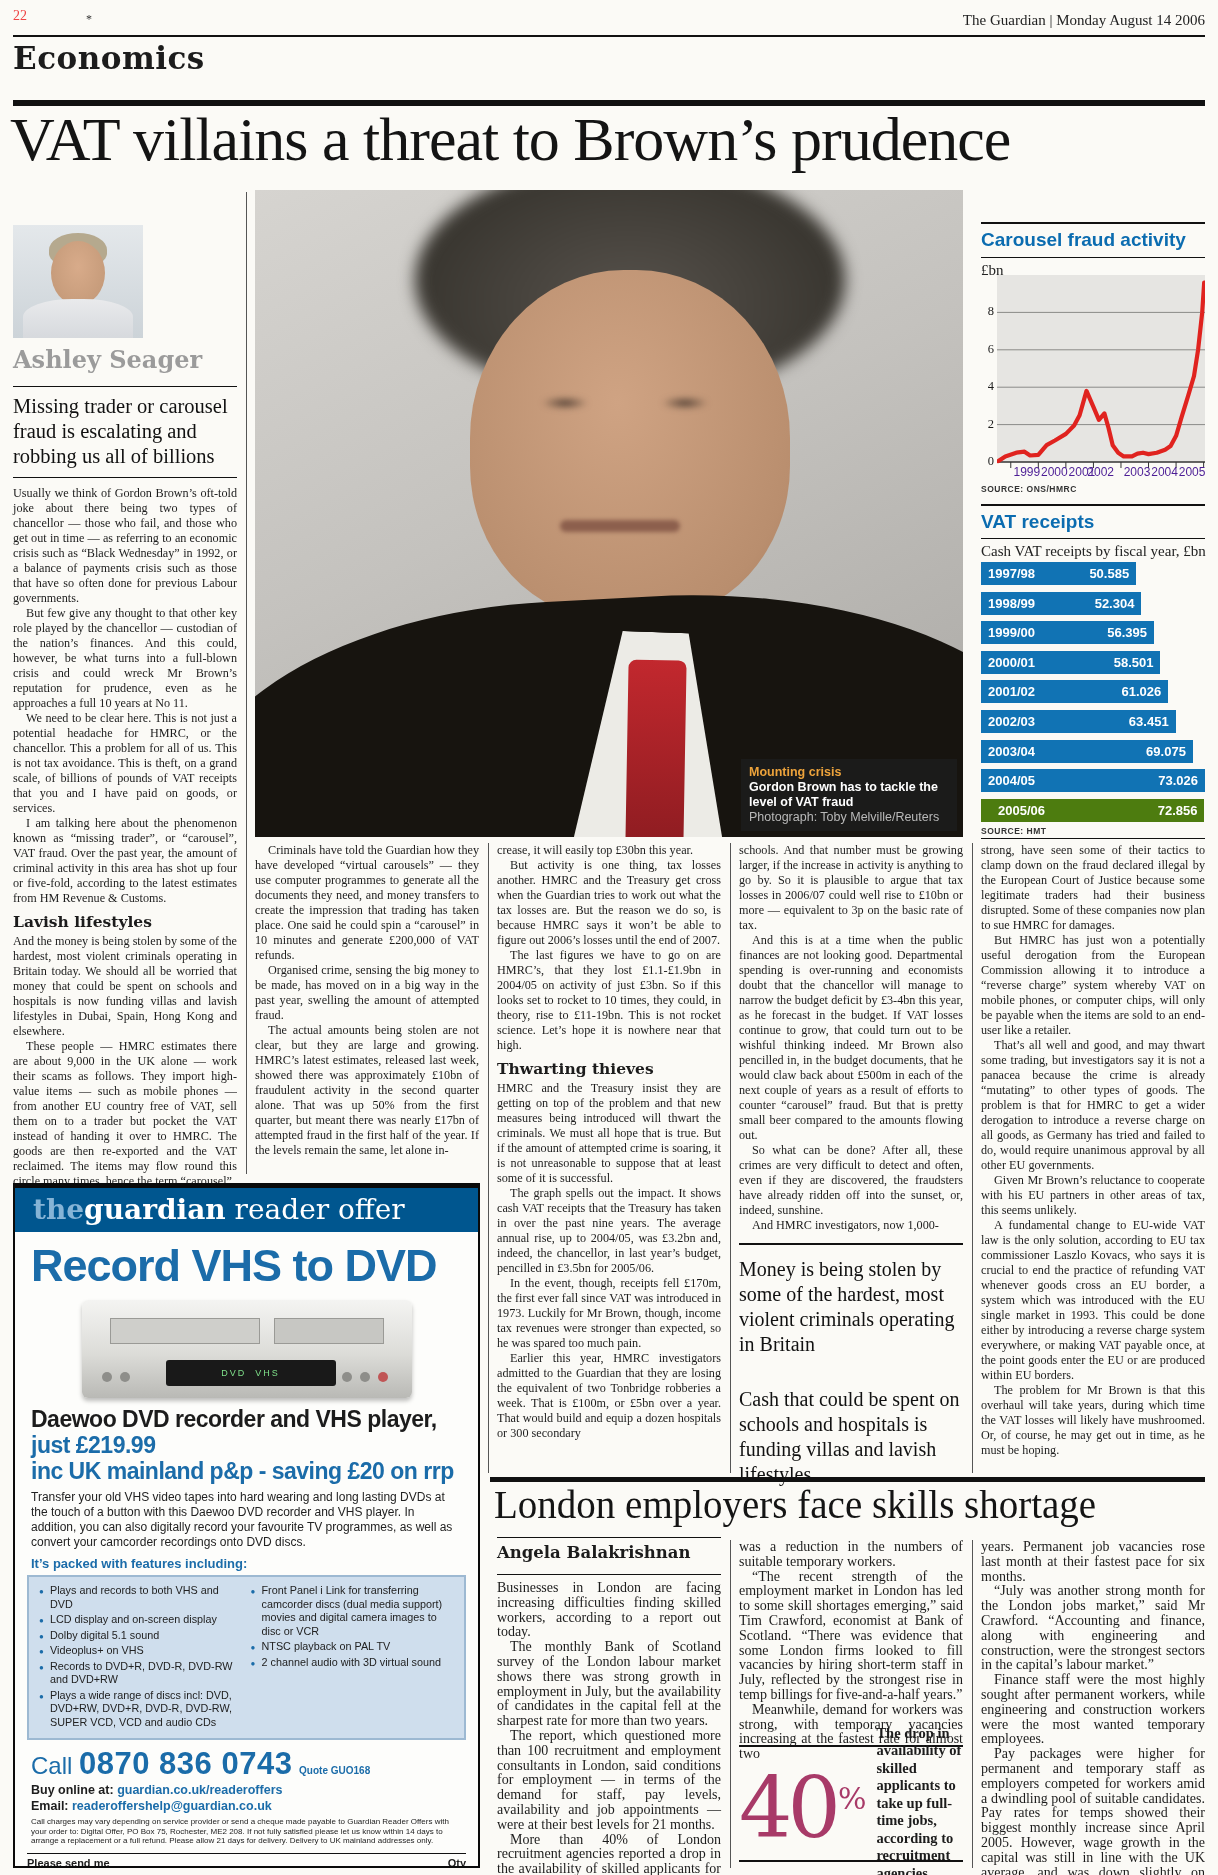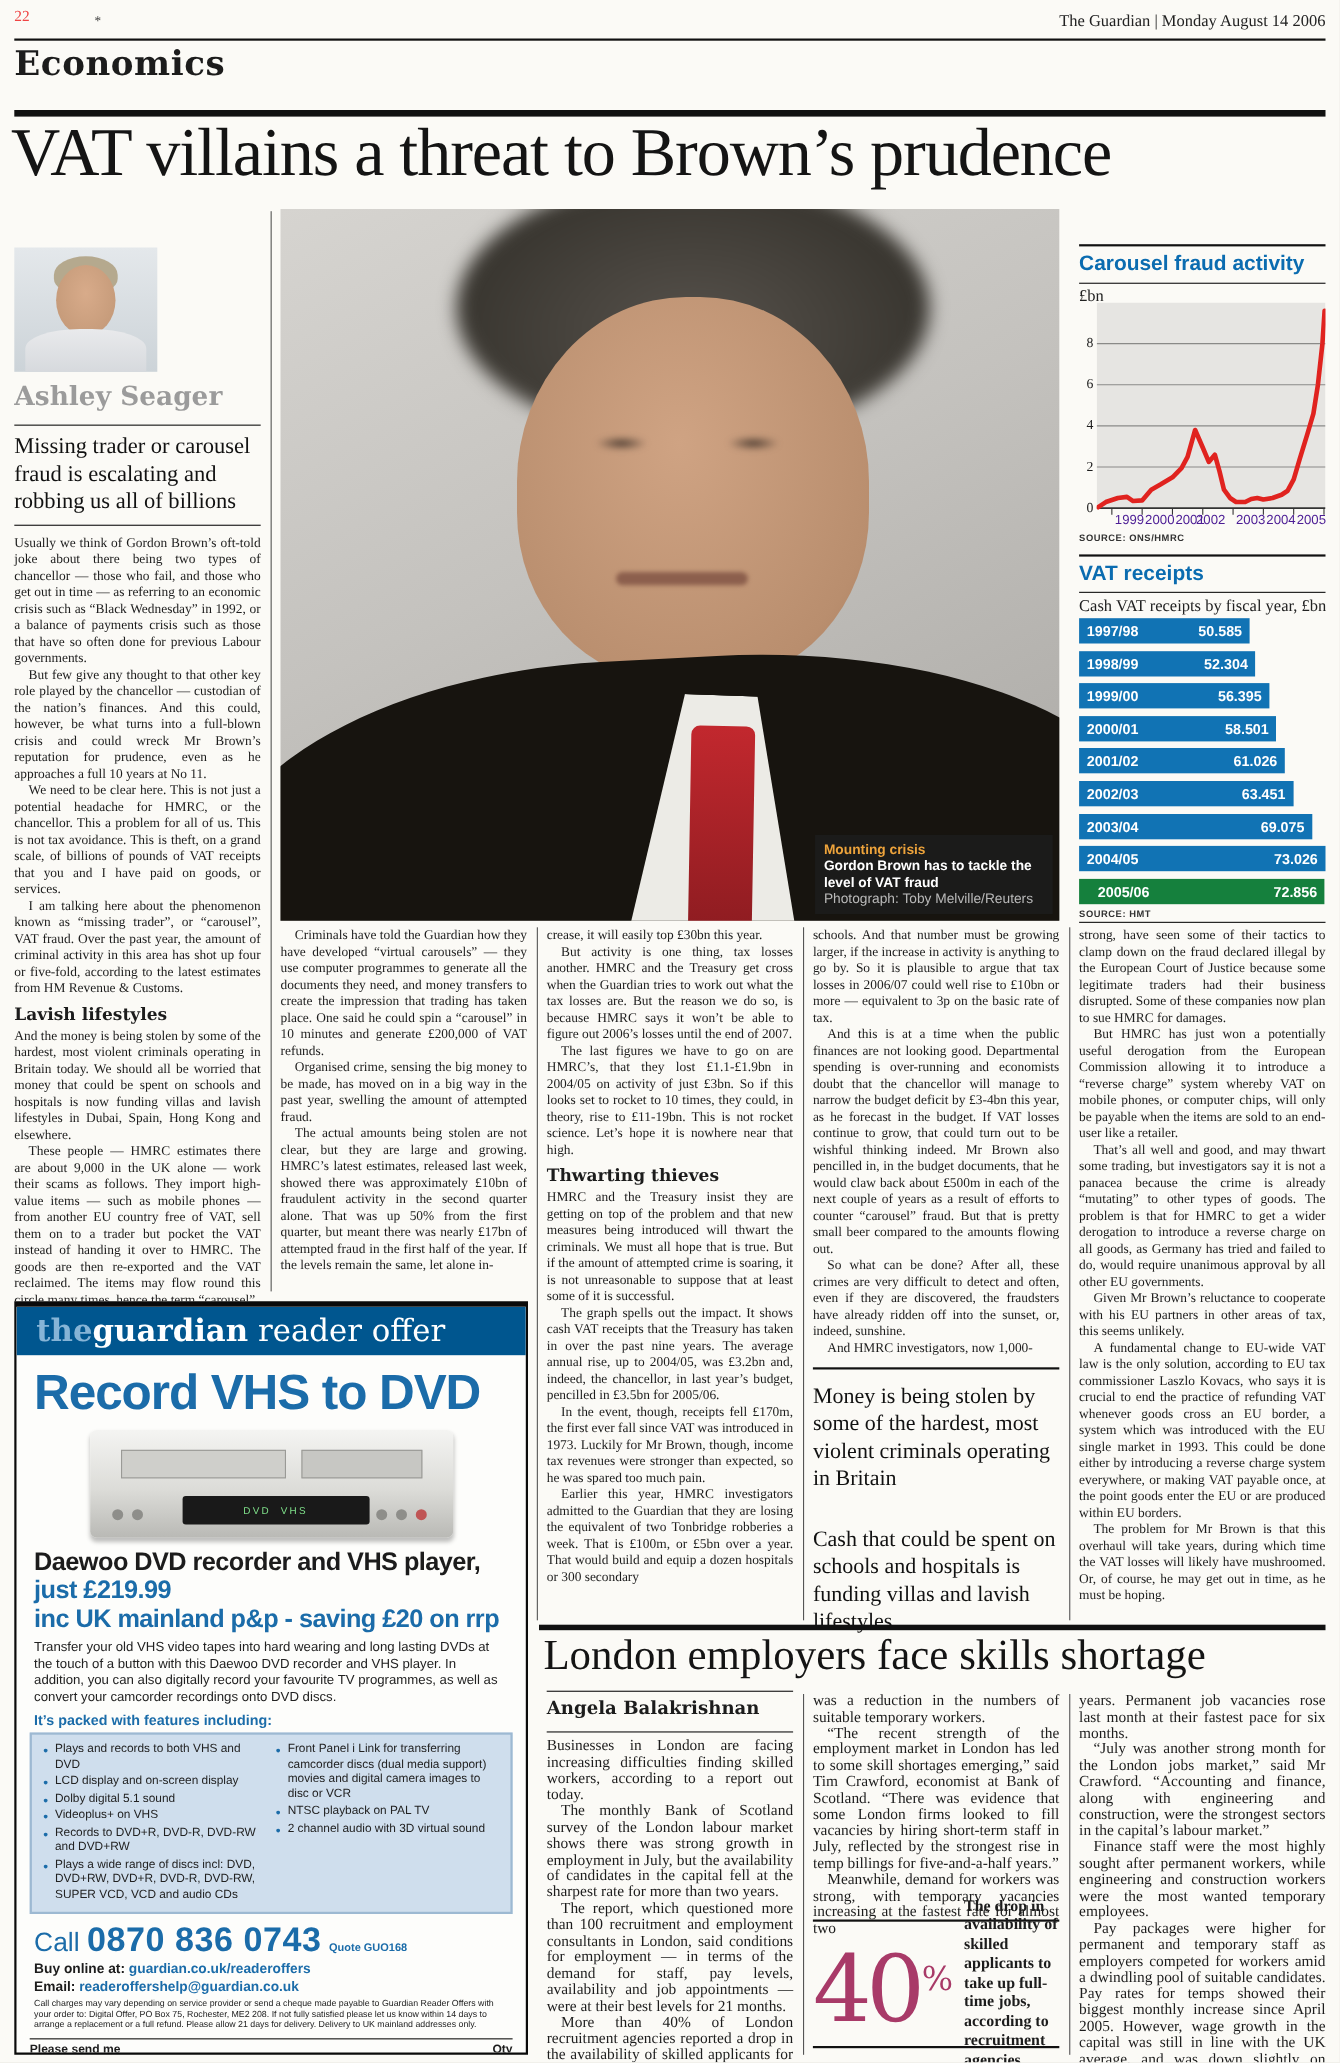--- a/index.html
+++ b/index.html
@@ -245,21 +245,21 @@
         <span>63.451</span>
       </div>
       <div class="vbar" style="width: 94.5896%; background: rgb(17, 115, 180);">
         <span>2003/04</span>
         <span>69.075</span>
       </div>
       <div class="vbar" style="width: 100%; background: rgb(17, 115, 180);">
         <span>2004/05</span>
         <span>73.026</span>
       </div>
-      <div class="vbar" style="width: 99.7672%; background: #15803d; padding-left: 17px;">
+      <div class="vbar" style="width: 99.7672%; background: #4d7c0f; padding-left: 17px;">
         <span>2005/06</span>
         <span>72.856</span>
       </div>
     </div>
   <div class="abs sb-src" style="left:981px;top:826px">SOURCE: HMT</div>
   <div class="rule" style="left:981px;top:838px;width:224px;height:1px"></div>
 
   <div class="col" style="left:255px;top:843px">
       <p class="blk-pi">Criminals have told the Guardian how they have developed “virtual carousels” — they use computer programmes to generate all the documents they need, and money transfers to create the impression that trading has taken place. One said he could spin a “carousel” in 10 minutes and generate £200,000 of VAT refunds.</p>
       <p class="blk-pi">Organised crime, sensing the big money to be made, has moved on in a big way in the past year, swelling the amount of attempted fraud.</p>

